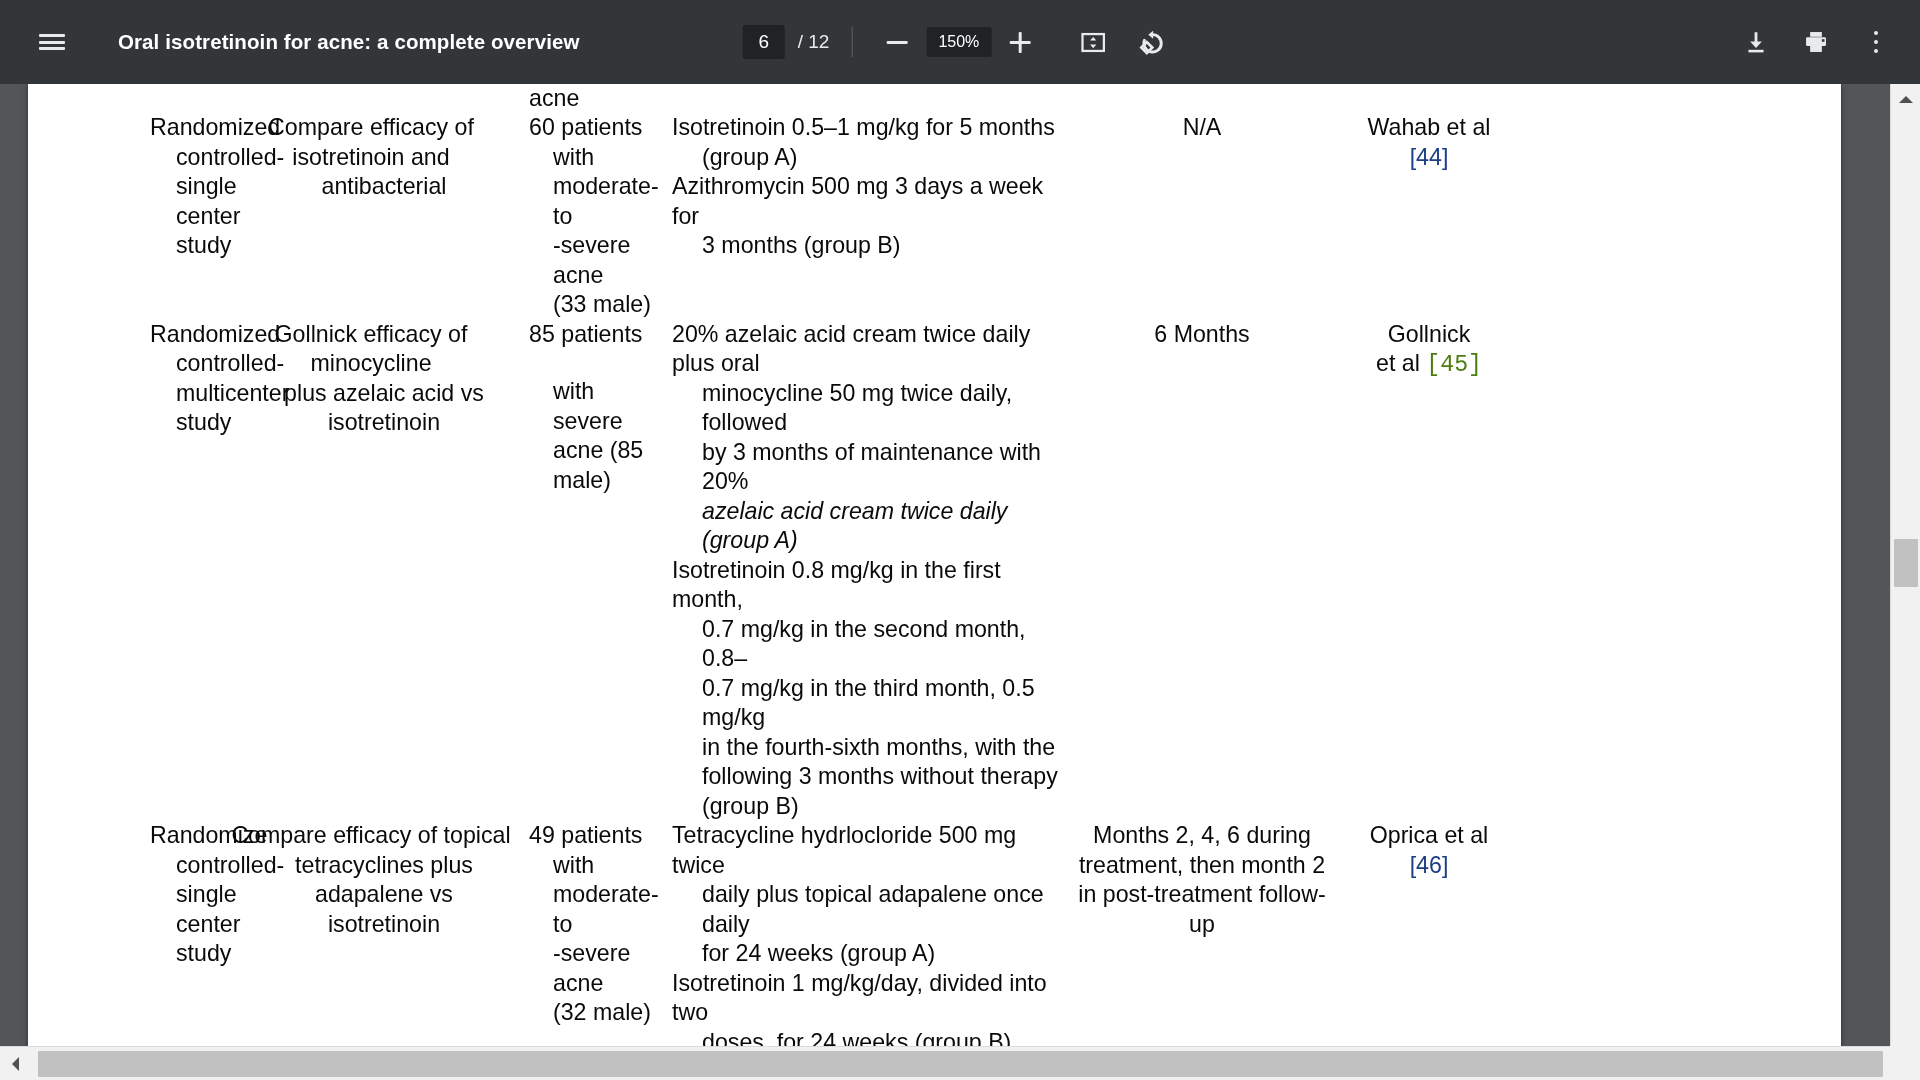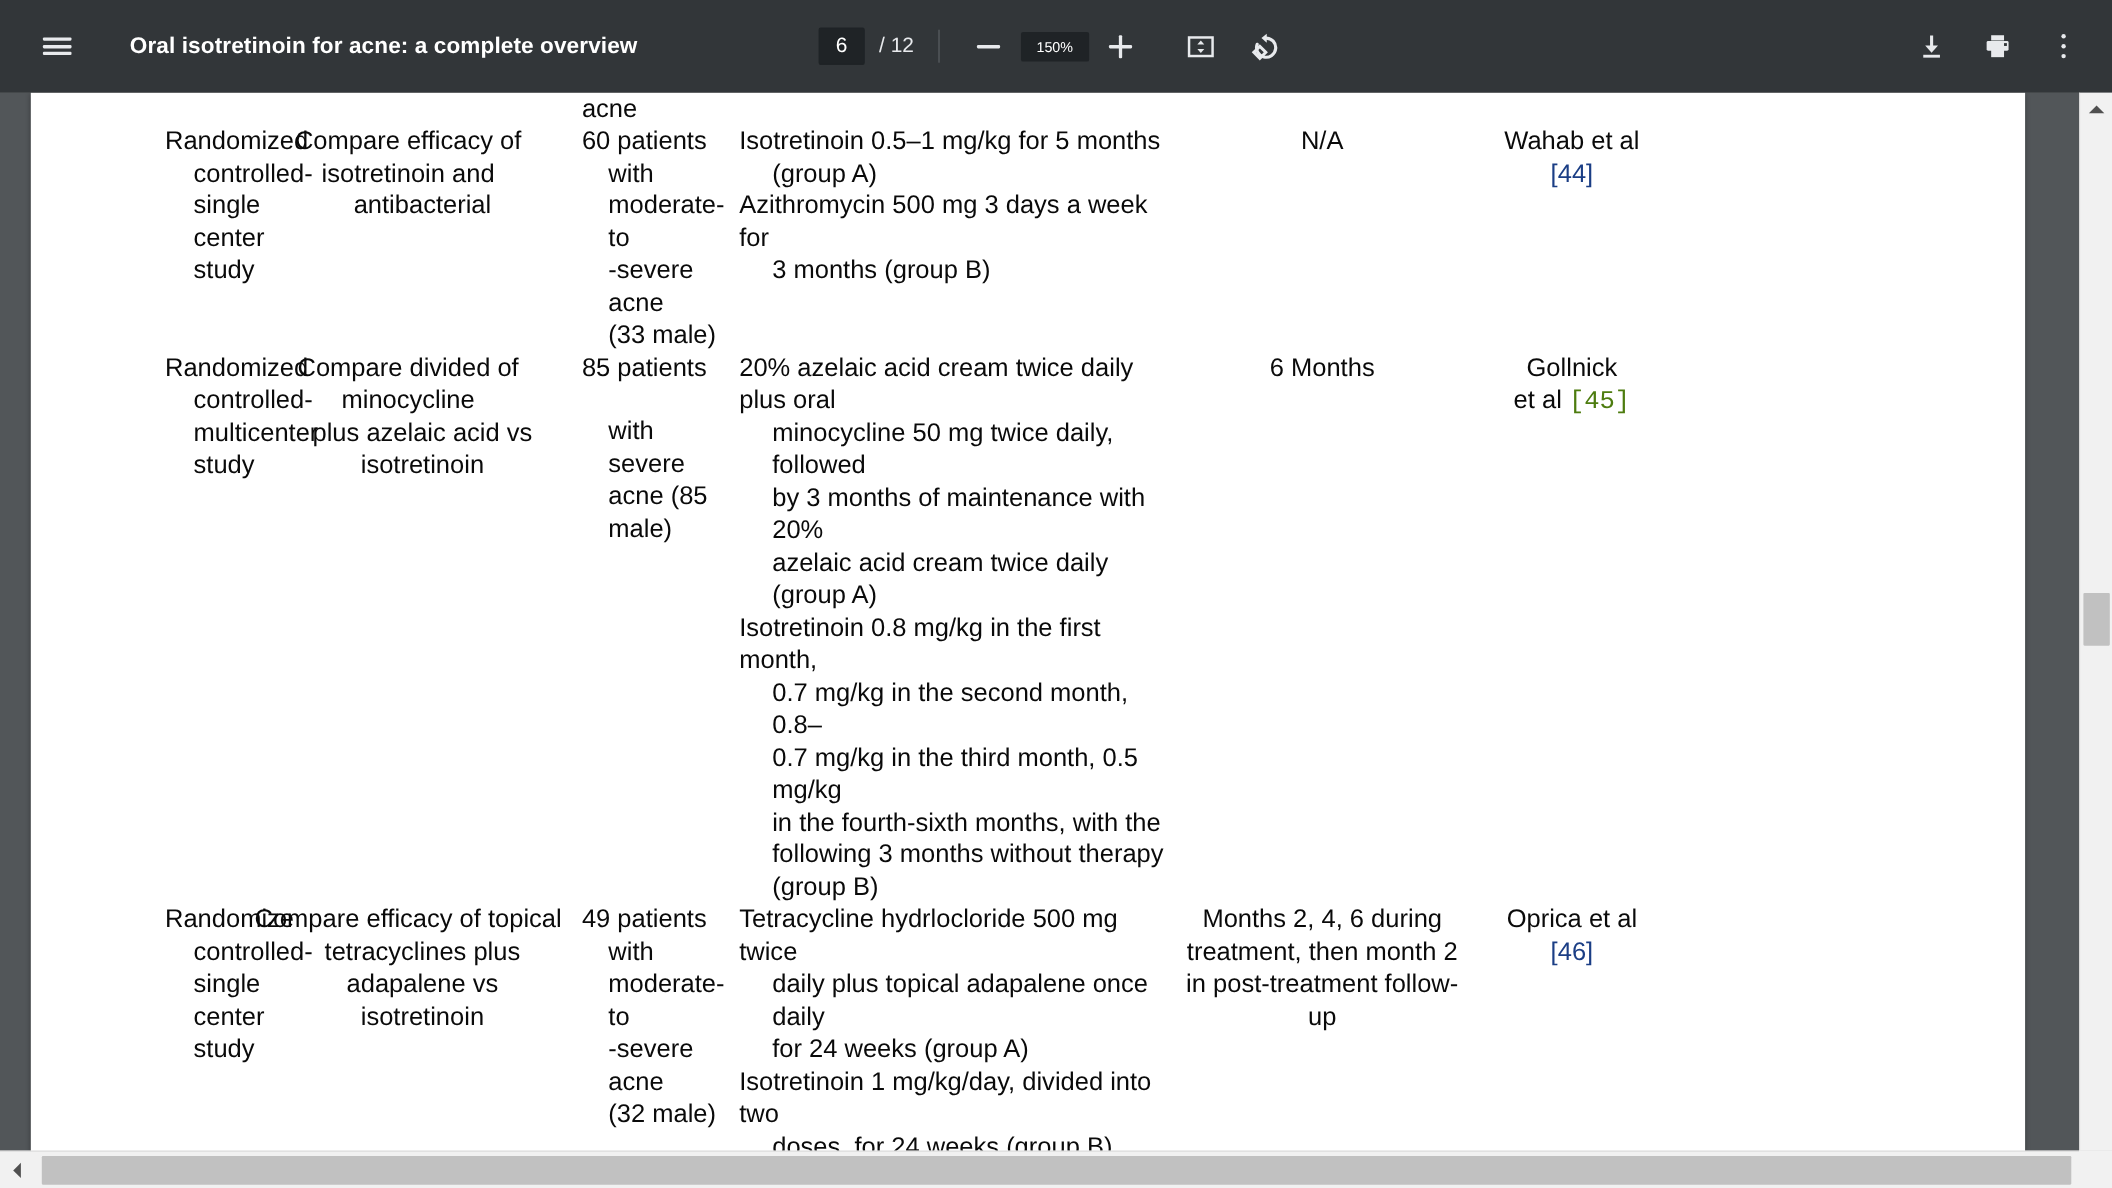--- a/index.html
+++ b/index.html
@@ -86,21 +86,21 @@
     position: relative; width: 21px; height: 21px; display:block;
   }
   .plus-glyph::before, .plus-glyph::after {
     content:""; position:absolute; background:#e8eaed; border-radius:1px;
   }
   .plus-glyph::before { left:0; top:9px; width:21px; height:3px; }
   .plus-glyph::after  { top:0; left:9px; height:21px; width:3px; }
   #zoom-level {
     background: #1f2326;
     color: #ffffff;
-    font-size: 13px;
+    font-size: 16px;
     padding: 6px 12px;
     border-radius: 2px;
     margin: 0 6px;
     min-width: 62px;
     text-align: center;
   }
   #fit-btn { margin-left: 24px; }
   #rotate-btn { margin-left: 6px; }
 
   #right-controls {
@@ -349,34 +349,34 @@
             </div>
           </div>
           <div class="trow">
             <div class="c-design">
               <div style="padding-left: 0px;">Randomized</div>
               <div style="padding-left: 26px;">controlled-</div>
               <div style="padding-left: 26px;">multicenter</div>
               <div style="padding-left: 26px;">study</div>
             </div>
             <div class="c-objective">
-              <div style="padding-left: 0px;">Compare divided of minocycline</div>
+              <div style="padding-left: 0px;">Gollnick efficacy of minocycline</div>
               <div style="padding-left: 26px;">plus azelaic acid vs isotretinoin</div>
             </div>
             <div class="c-pts">
               <div style="padding-left: 0px;">85 patients</div>
               <div style="padding-left: 24px; margin-top: 28px;">with severe</div>
               <div style="padding-left: 24px;">acne (85</div>
               <div style="padding-left: 24px;">male)</div>
             </div>
             <div class="c-regimen">
               <div style="padding-left: 0px;">20% azelaic acid cream twice daily plus oral</div>
               <div style="padding-left: 30px;">minocycline 50 mg twice daily, followed</div>
               <div style="padding-left: 30px;">by 3 months of maintenance with 20%</div>
-              <div style="padding-left: 30px;">azelaic acid cream twice daily (group A)</div>
+              <div style="padding-left: 30px; font-style: italic;">azelaic acid cream twice daily (group A)</div>
               <div style="padding-left: 0px;">Isotretinoin 0.8 mg/kg in the first month,</div>
               <div style="padding-left: 30px;">0.7 mg/kg in the second month, 0.8–</div>
               <div style="padding-left: 30px;">0.7 mg/kg in the third month, 0.5 mg/kg</div>
               <div style="padding-left: 30px;">in the fourth-sixth months, with the</div>
               <div style="padding-left: 30px;">following 3 months without therapy</div>
               <div style="padding-left: 30px;">(group B)</div>
             </div>
             <div class="c-follow">
               <div class=" ctr">6 Months</div>
             </div>

